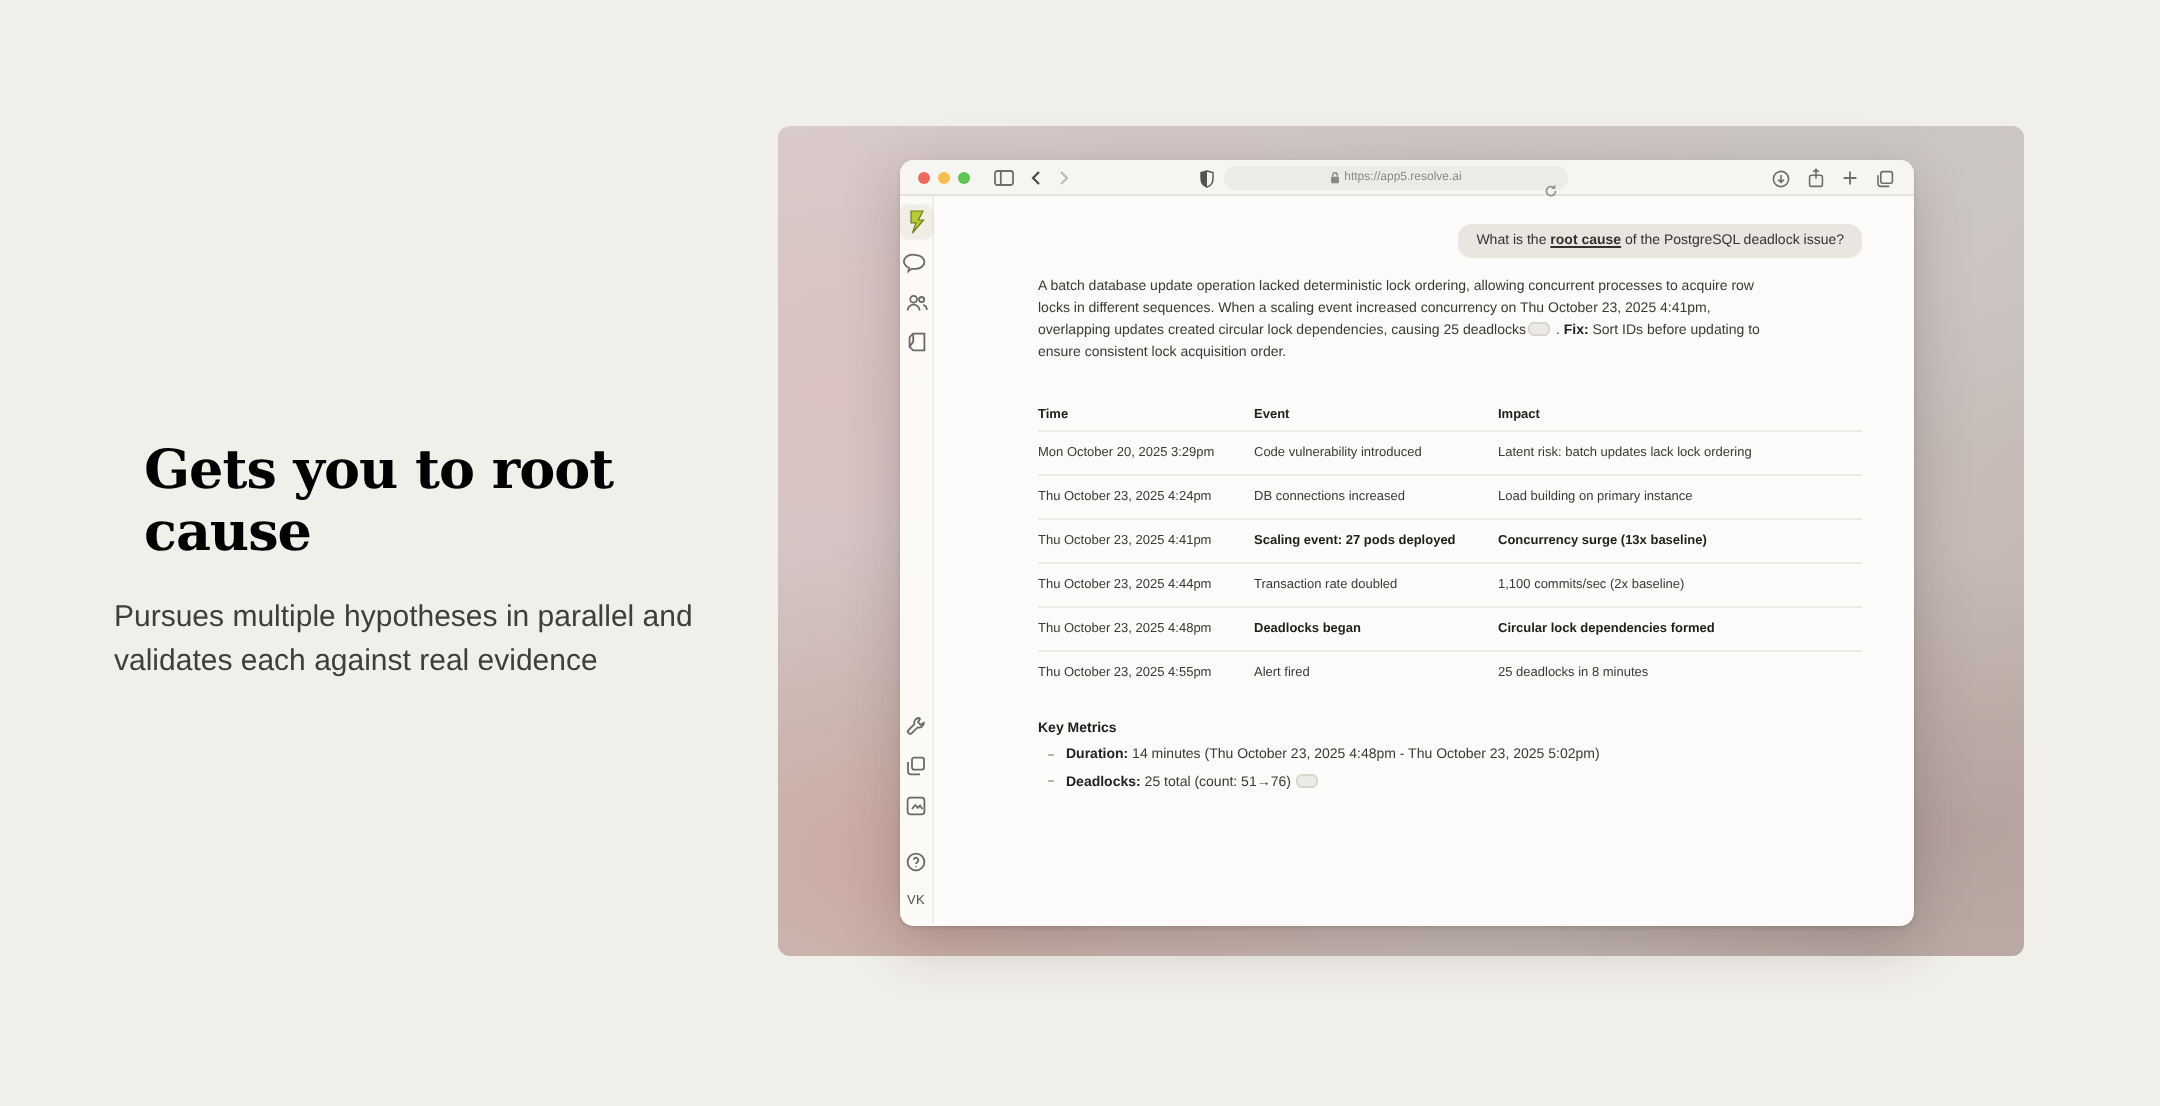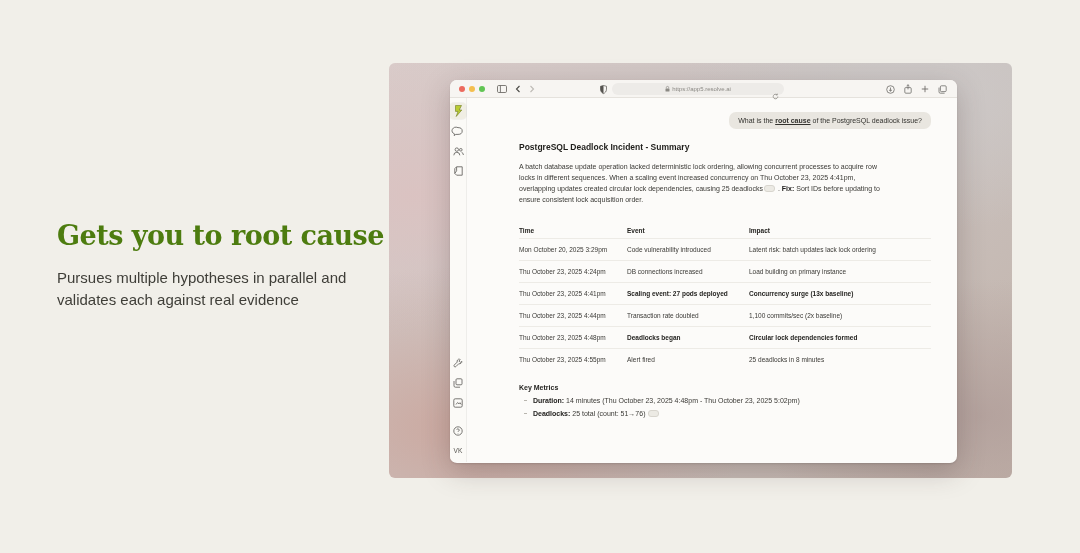--- a/index.html
+++ b/index.html
@@ -1,21 +1,21 @@
 <!DOCTYPE html>
 <html><head>
 <meta charset="utf-8">
 <style>
   * { margin:0; padding:0; box-sizing:border-box; }
   html,body { width:1080px; height:553px; overflow:hidden; }
   body { background:#f1efe9; font-family:"Liberation Sans", sans-serif; position:relative; }
 
   
   .left-panel { position:absolute; left:57px; top:220px; width:330px; }
-  .left-heading { font-family:"DejaVu Serif", serif; font-weight:700; font-size:27px; letter-spacing:-0.5px; color:#4d7c0f; }
+  .left-heading { font-family:"DejaVu Serif", serif; font-weight:700; font-size:27px; letter-spacing:-0.5px; color:#000000;margin-left:15px; }
   .left-subtitle { margin-top:16px; font-size:15px; line-height:22px; color:#3f3e38; }
 
   
   .backdrop {
     position:absolute; left:389px; top:63px; width:623px; height:415px; border-radius:6px;
     background:
       radial-gradient(70% 60% at 12% 88%, rgba(203,167,158,0.95), rgba(203,167,158,0) 65%),
       radial-gradient(55% 55% at 4% 32%, rgba(219,194,193,0.9), rgba(219,194,193,0) 60%),
       radial-gradient(60% 55% at 95% 85%, rgba(176,157,153,0.8), rgba(176,157,153,0) 60%),
       radial-gradient(60% 50% at 85% 8%, rgba(205,201,200,0.95), rgba(205,201,200,0) 65%),
@@ -225,21 +225,20 @@
     </div>
 
     <div class="content">
 
       <div class="chat-row">
         <div class="chat-bubble">
           <span>What is the </span><span class="u">root cause</span><span> of the PostgreSQL deadlock issue?</span>
         </div>
       </div>
 
-      <div class="doc-title">PostgreSQL Deadlock Incident - Summary</div>
 
       <div class="doc-para">
         <span>A batch database update operation lacked deterministic lock ordering, allowing concurrent processes to acquire row locks in different sequences. When a scaling event increased concurrency on Thu October 23, 2025 4:41pm, overlapping updates created circular lock dependencies, causing 25 deadlocks</span><span class="chip"></span><span> . </span><b>Fix:</b><span> Sort IDs before updating to ensure consistent lock acquisition order.</span>
       </div>
 
       <div class="tl-table">
         <div class="tl-row header">
           <div class="tl-c1">Time</div>
           <div class="tl-c2">Event</div>
           <div class="tl-c3">Impact</div>

